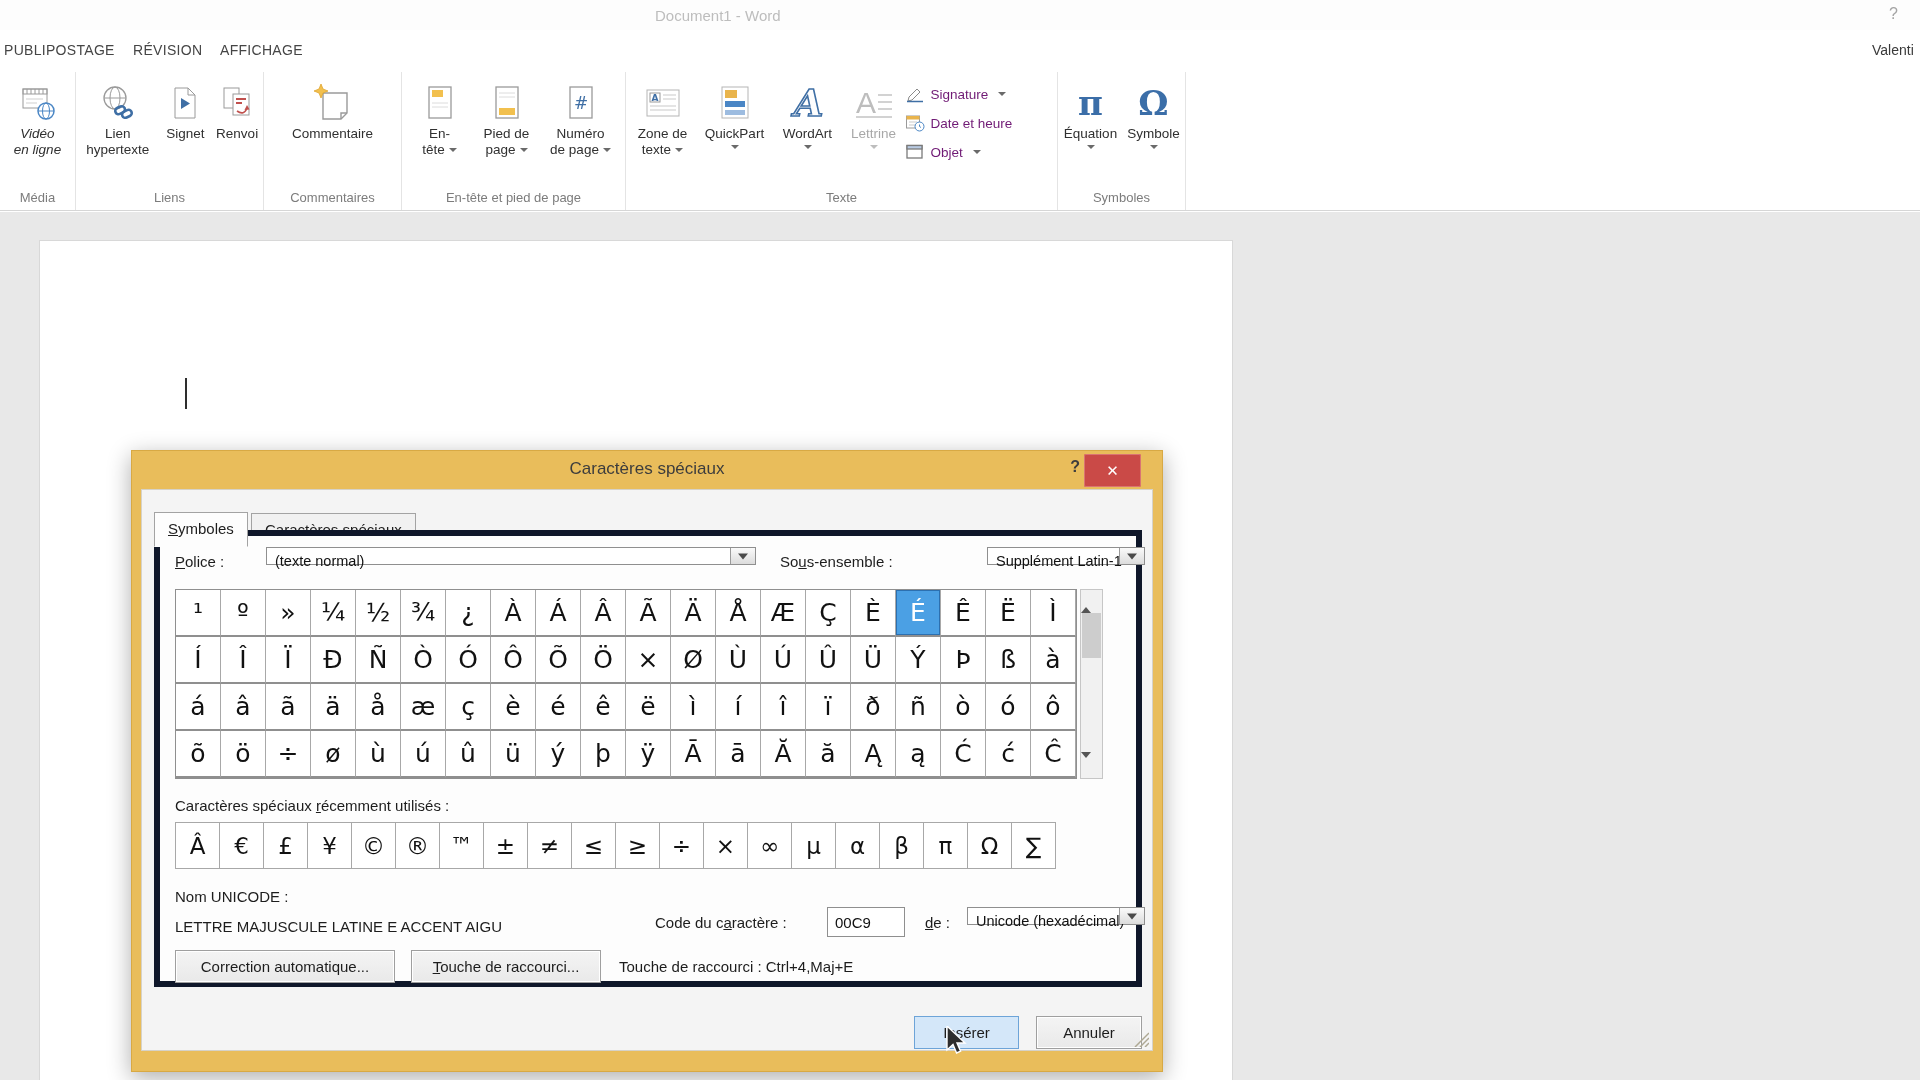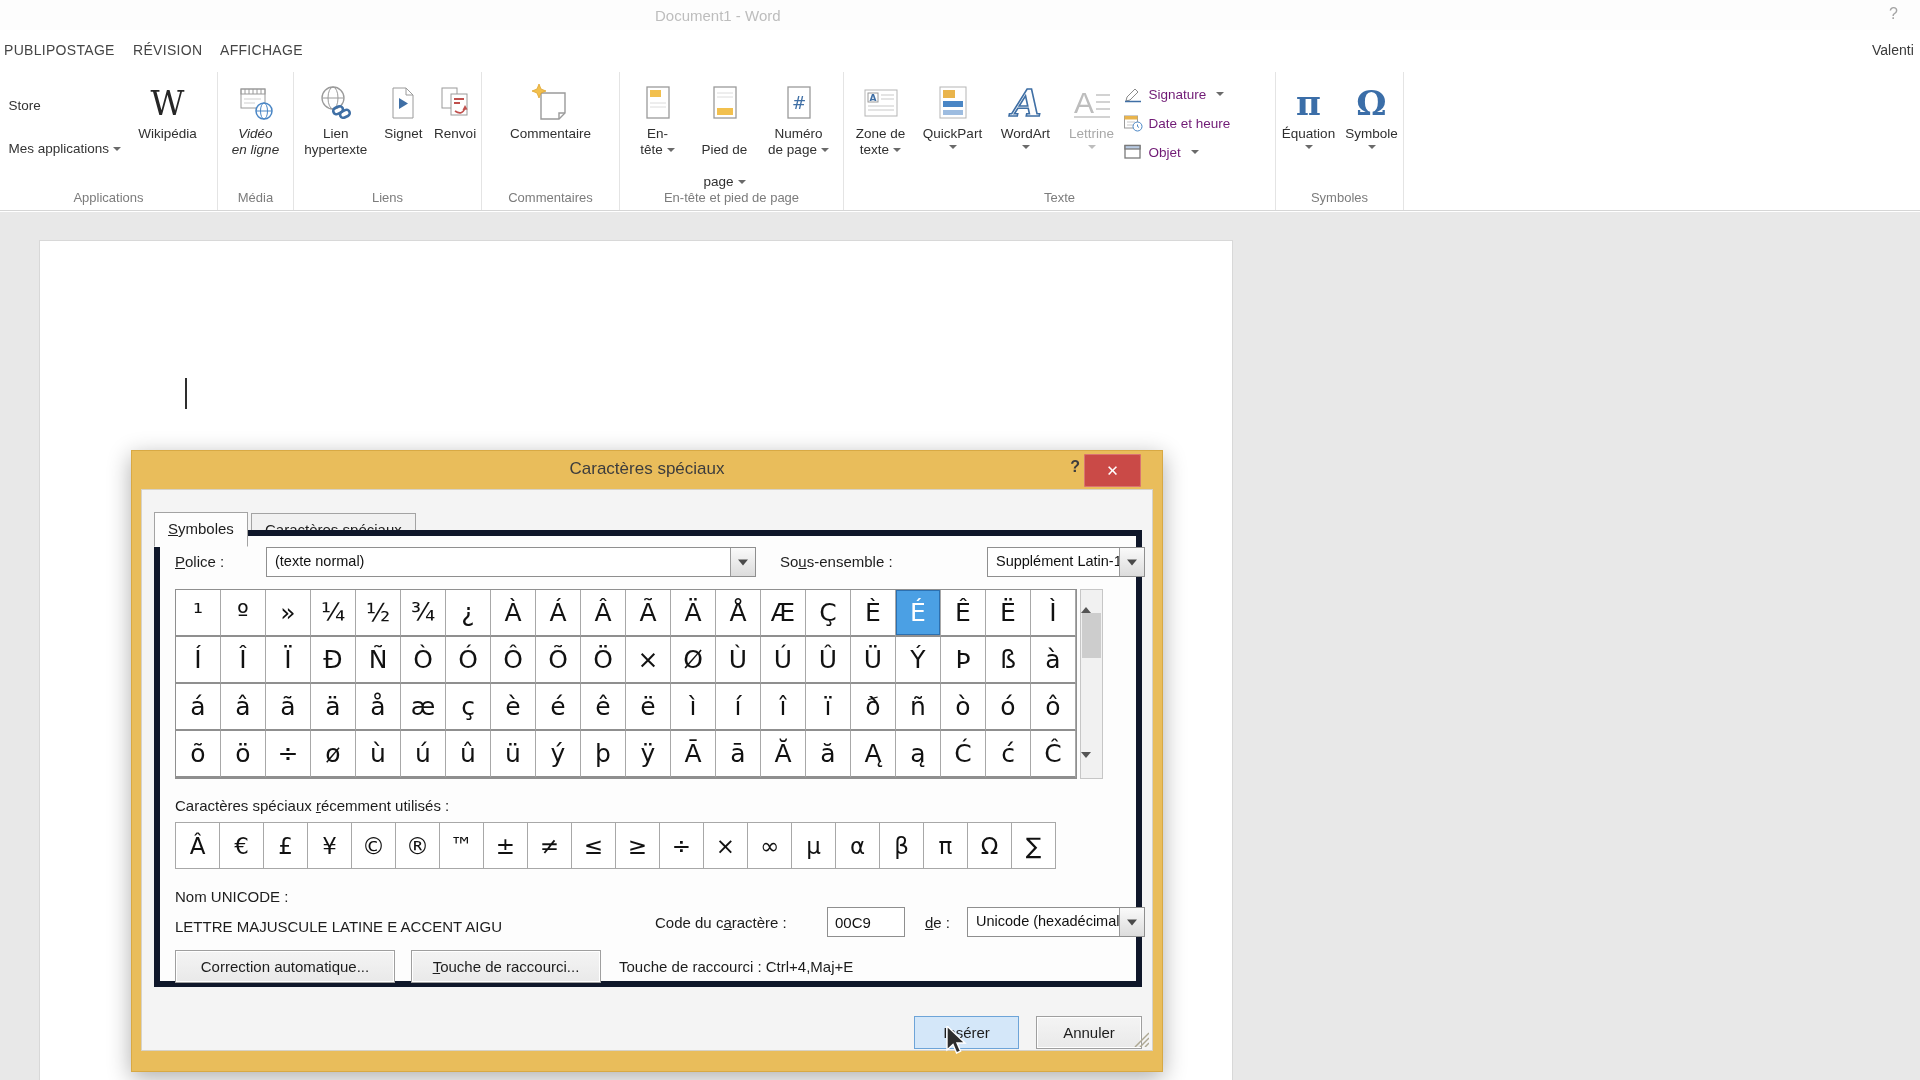--- a/index.html
+++ b/index.html
@@ -60,21 +60,21 @@
   .dtab { position:absolute; top:23px; height:33px; background:#f1f1f1; border:1px solid #a3a3a3;
           font-size:15px; color:#1e1e1e; padding:0 13px; line-height:31px; }
   .dtab.active { top:22px; height:35px; background:#fdfdfd; border-bottom:1px solid #fdfdfd; z-index:3; }
   .dtab.t1 { left:12px; } .dtab.t2 { left:109px; z-index:1; }
   .tabpage { position:absolute; left:12px; top:40px; width:988px; height:457px;
              background:#fdfdfd; border:6px solid #0f172a; z-index:2; }
 
   .dlabel { position:absolute; font-size:15px; color:#1d1d1d; white-space:nowrap; }
   .k { text-decoration:underline; }
 
-  .combo { position:absolute; height:30px; background:#fff; border:1px solid #8f8f8f; font-size:14.5px; color:#111; }
+  .combo { position:absolute; height:18px; background:#fff; border:1px solid #8f8f8f; font-size:14.5px; color:#111; }
   .combo .val { position:absolute; left:8px; top:5px; white-space:nowrap; }
   .combo .arrowbox { position:absolute; right:0; top:0; bottom:0; width:25px;
                      border-left:1px solid #9a9a9a; background:linear-gradient(#fafafa,#dcdcdc); }
   .tri-down { position:absolute; left:50%; top:50%; transform:translate(-50%,-40%);
               width:0; height:0; border-left:5px solid transparent; border-right:5px solid transparent;
               border-top:6px solid #4a4a4a; }
   .tri-up-s { width:0; height:0; border-left:5px solid transparent; border-right:5px solid transparent;
               border-bottom:6px solid #555; margin:7px auto 0; }
   .tri-down-s { width:0; height:0; border-left:5px solid transparent; border-right:5px solid transparent;
               border-top:6px solid #555; margin:7px auto 0; }
@@ -121,37 +121,20 @@
 
 <div class="ribbon-tabs">
   <span class="rtab t1">PUBLIPOSTAGE</span>
   <span class="rtab t2">RÉVISION</span>
   <span class="rtab t3">AFFICHAGE</span>
   <span class="user-name">Valenti</span>
 </div>
 
 <div class="ribbon">
 
-  <div class="rgroup" style="width:218px;">
-    <div class="smallcol">
-      <div class="smallbtn">
-        <span>Store</span>
-      </div>
-      <div class="smallbtn">
-        <span>Mes applications</span><span class="dd"></span>
-      </div>
-    </div>
-    <div class="bigbtn" style="width:90px;">
-      <div class="iconbox">
-          <span class="serif-icon w-icon">W</span>
-        </div>
-      <span class="blabel">Wikipédia</span>
-    </div>
-    <div class="glabel">Applications</div>
-  </div>
 
   <div class="rgroup" style="width:76px;">
     <div class="bigbtn" style="width:72px;font-style:italic;">
       <div class="iconbox">
         <svg width="40" height="38" viewBox="0 0 40 38">
           <rect x="5" y="5" width="24" height="19" fill="#fff" stroke="#9a9a9a"></rect>
           <rect x="5" y="5" width="24" height="5" fill="none" stroke="#9a9a9a"></rect>
           <line x1="9" y1="5" x2="9" y2="10" stroke="#9a9a9a"></line>
             <line x1="13" y1="5" x2="13" y2="10" stroke="#9a9a9a"></line>
           <line x1="17" y1="5" x2="17" y2="10" stroke="#9a9a9a"></line>
@@ -232,21 +215,21 @@
         <svg width="30" height="38" viewBox="0 0 30 38">
           <rect x="4" y="3" width="22" height="31" fill="#fff" stroke="#9a9a9a" stroke-width="1.3"></rect>
           <rect x="7" y="6" width="11" height="7" fill="#f2c04e"></rect>
           <line x1="7" y1="19" x2="23" y2="19" stroke="#dcdcdc"></line>
             <line x1="7" y1="23" x2="23" y2="23" stroke="#dcdcdc"></line>
         </svg>
       </div>
       <span class="blabel">En-</span>
       <span class="blabel"><span>tête</span><span class="dd"></span></span>
     </div>
-    <div class="bigbtn" style="width:72px;gap:16px;">
+    <div class="bigbtn" style="width:72px;">
       <div class="iconbox">
         <svg width="30" height="38" viewBox="0 0 30 38">
           <rect x="4" y="3" width="22" height="31" fill="#fff" stroke="#9a9a9a" stroke-width="1.3"></rect>
           <rect x="7" y="24" width="16" height="7" fill="#f2c04e"></rect>
           <line x1="7" y1="9" x2="23" y2="9" stroke="#dcdcdc"></line>
             <line x1="7" y1="13" x2="23" y2="13" stroke="#dcdcdc"></line>
         </svg>
       </div>
       <span class="blabel">Pied de</span>
       <span class="blabel"><span>page</span><span class="dd"></span></span>

